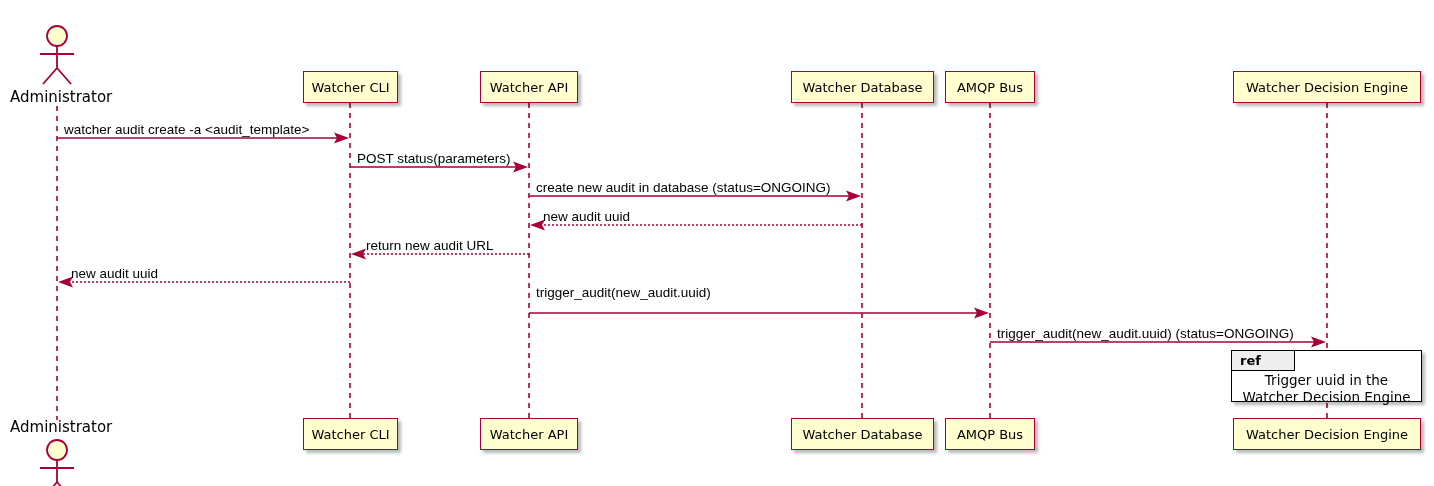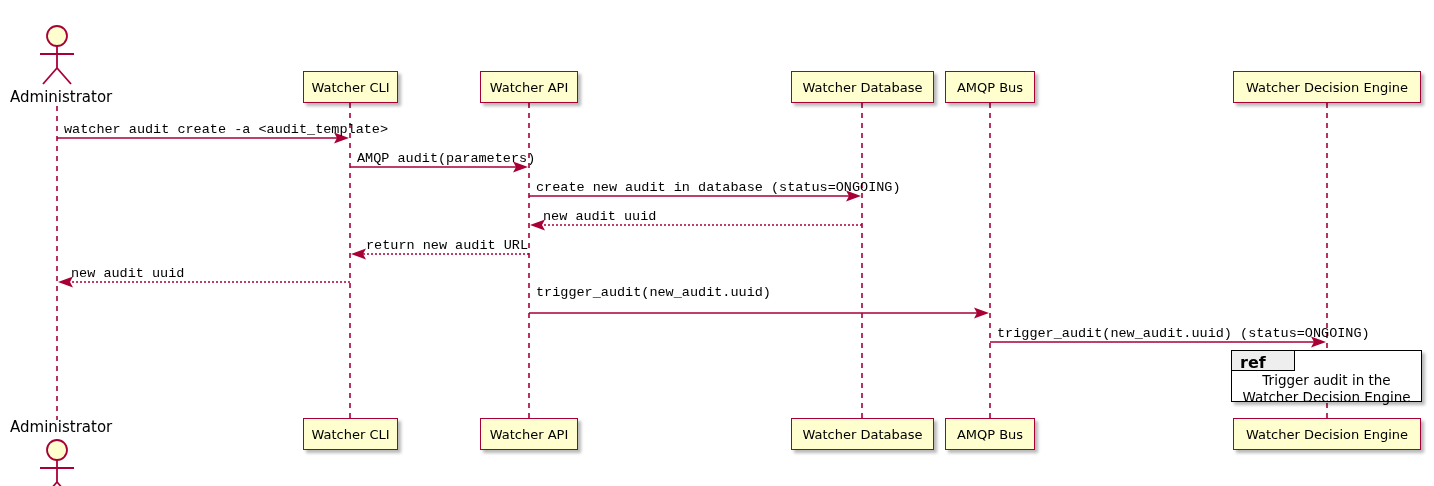--- a/index.html
+++ b/index.html
@@ -58,21 +58,21 @@
     color: #000000;
     white-space: nowrap;
     height: 32px;
     font-family: "DejaVu Sans", sans-serif;
   }
   .msg-label {
     position: absolute;
     font-size: 13.5px;
     color: #000000;
     white-space: nowrap;
-    font-family: Liberation Mono, monospace;
+    font-family: Liberation Sans, sans-serif;
     line-height: 1;
   }
   .actor-label {
     position: absolute;
     font-size: 15px;
     color: #000000;
     white-space: nowrap;
     font-family: "DejaVu Sans", sans-serif;
   }
   .ref-frame {
@@ -88,21 +88,21 @@
     top: 0;
     height: 19px;
     background: #EEEEEE;
     border-right: 1.6px solid #000000;
     border-bottom: 1.6px solid #000000;
   }
   .ref-tab-label {
     position: absolute;
     left: 8px;
     top: 2px;
-    font-size: 16px;
+    font-size: 13px;
     font-weight: bold;
     color: #000000;
     font-family: "DejaVu Sans", sans-serif;
   }
   .ref-body {
     position: absolute;
     left: 0;
     right: 0;
     top: 21px;
     text-align: center;
@@ -193,30 +193,30 @@
   <div class="participant-box" style="left:945px; top:51px; width:90px;">AMQP Bus</div>
   <div class="participant-box" style="left:1233px; top:51px; width:188px;">Watcher Decision Engine</div>
 
   <div class="participant-box" style="left:303px; top:398px; width:95px;">Watcher CLI</div>
   <div class="participant-box" style="left:480px; top:398px; width:98px;">Watcher API</div>
   <div class="participant-box" style="left:791px; top:398px; width:143px;">Watcher Database</div>
   <div class="participant-box" style="left:945px; top:398px; width:90px;">AMQP Bus</div>
   <div class="participant-box" style="left:1233px; top:398px; width:188px;">Watcher Decision Engine</div>
 
   <div class="msg-label" style="left:64px; top:103px;">watcher audit create -a &lt;audit_template&gt;</div>
-  <div class="msg-label" style="left:357px; top:132px;">AMQP audit(parameters)</div>
+  <div class="msg-label" style="left:357px; top:132px;">POST status(parameters)</div>
   <div class="msg-label" style="left:536px; top:161px;">create new audit in database (status=ONGOING)</div>
   <div class="msg-label" style="left:543px; top:190px;">new audit uuid</div>
   <div class="msg-label" style="left:366px; top:219px;text-align:right;">return new audit URL</div>
   <div class="msg-label" style="left:71px; top:247px;">new audit uuid</div>
   <div class="msg-label" style="left:536px; top:266px;">trigger_audit(new_audit.uuid)</div>
   <div class="msg-label" style="left:997px; top:307px;">trigger_audit(new_audit.uuid) (status=ONGOING)</div>
 
   <div class="ref-frame" style="left:1231px; top:330px; width:191px; height:52px;">
     <div class="ref-tab" style="width:62px;"></div>
     <div class="ref-tab-label">ref</div>
     <div class="ref-body">
-      <div>Trigger audit in the</div>
+      <div>Trigger uuid in the</div>
       <div>Watcher Decision Engine</div>
     </div>
   </div>
 
 </div>
 
 </body></html>

